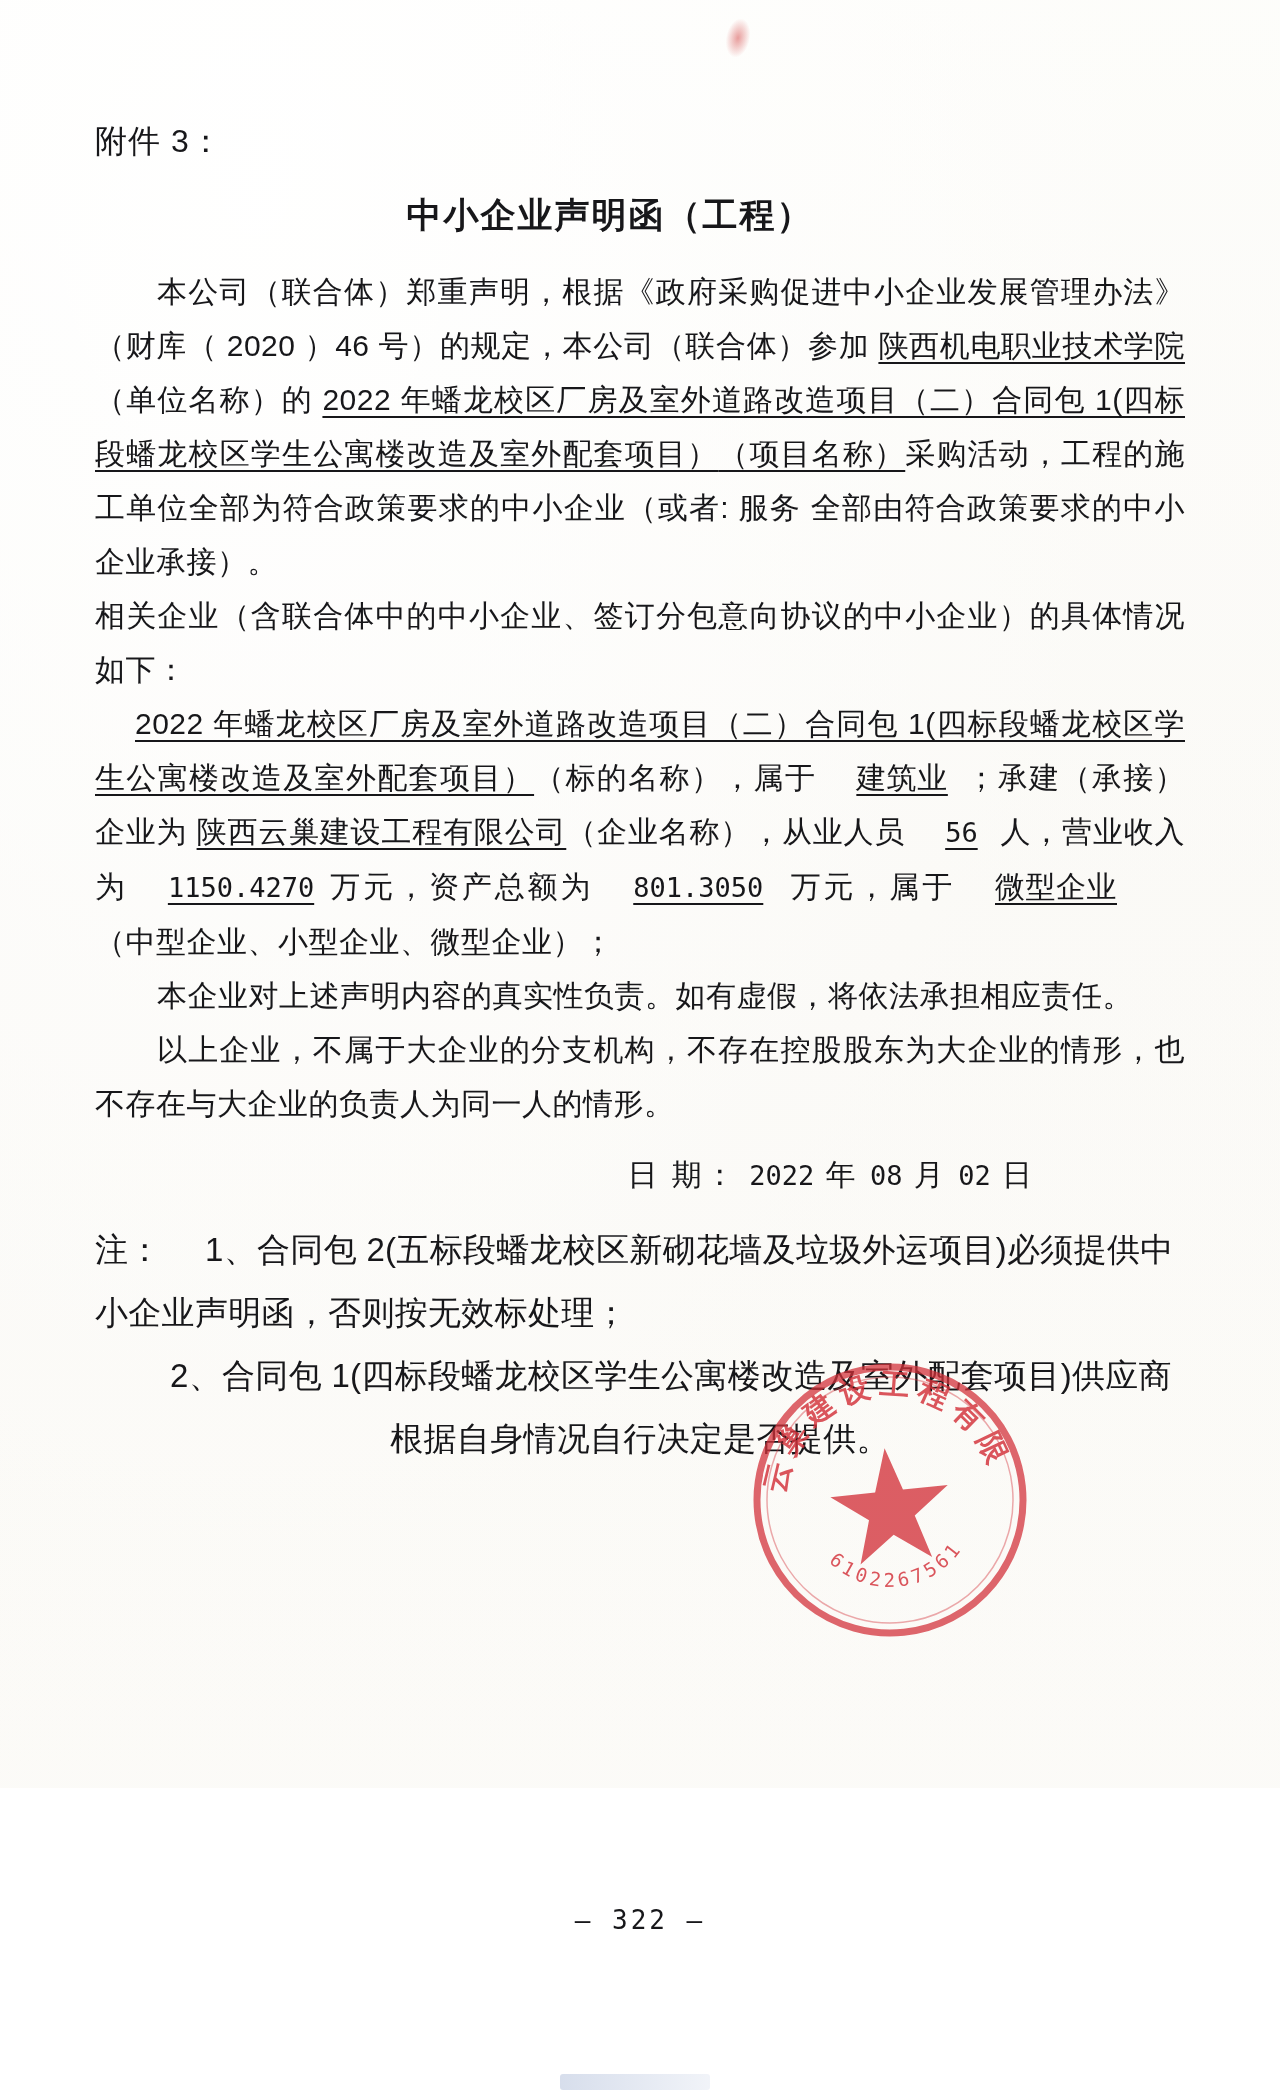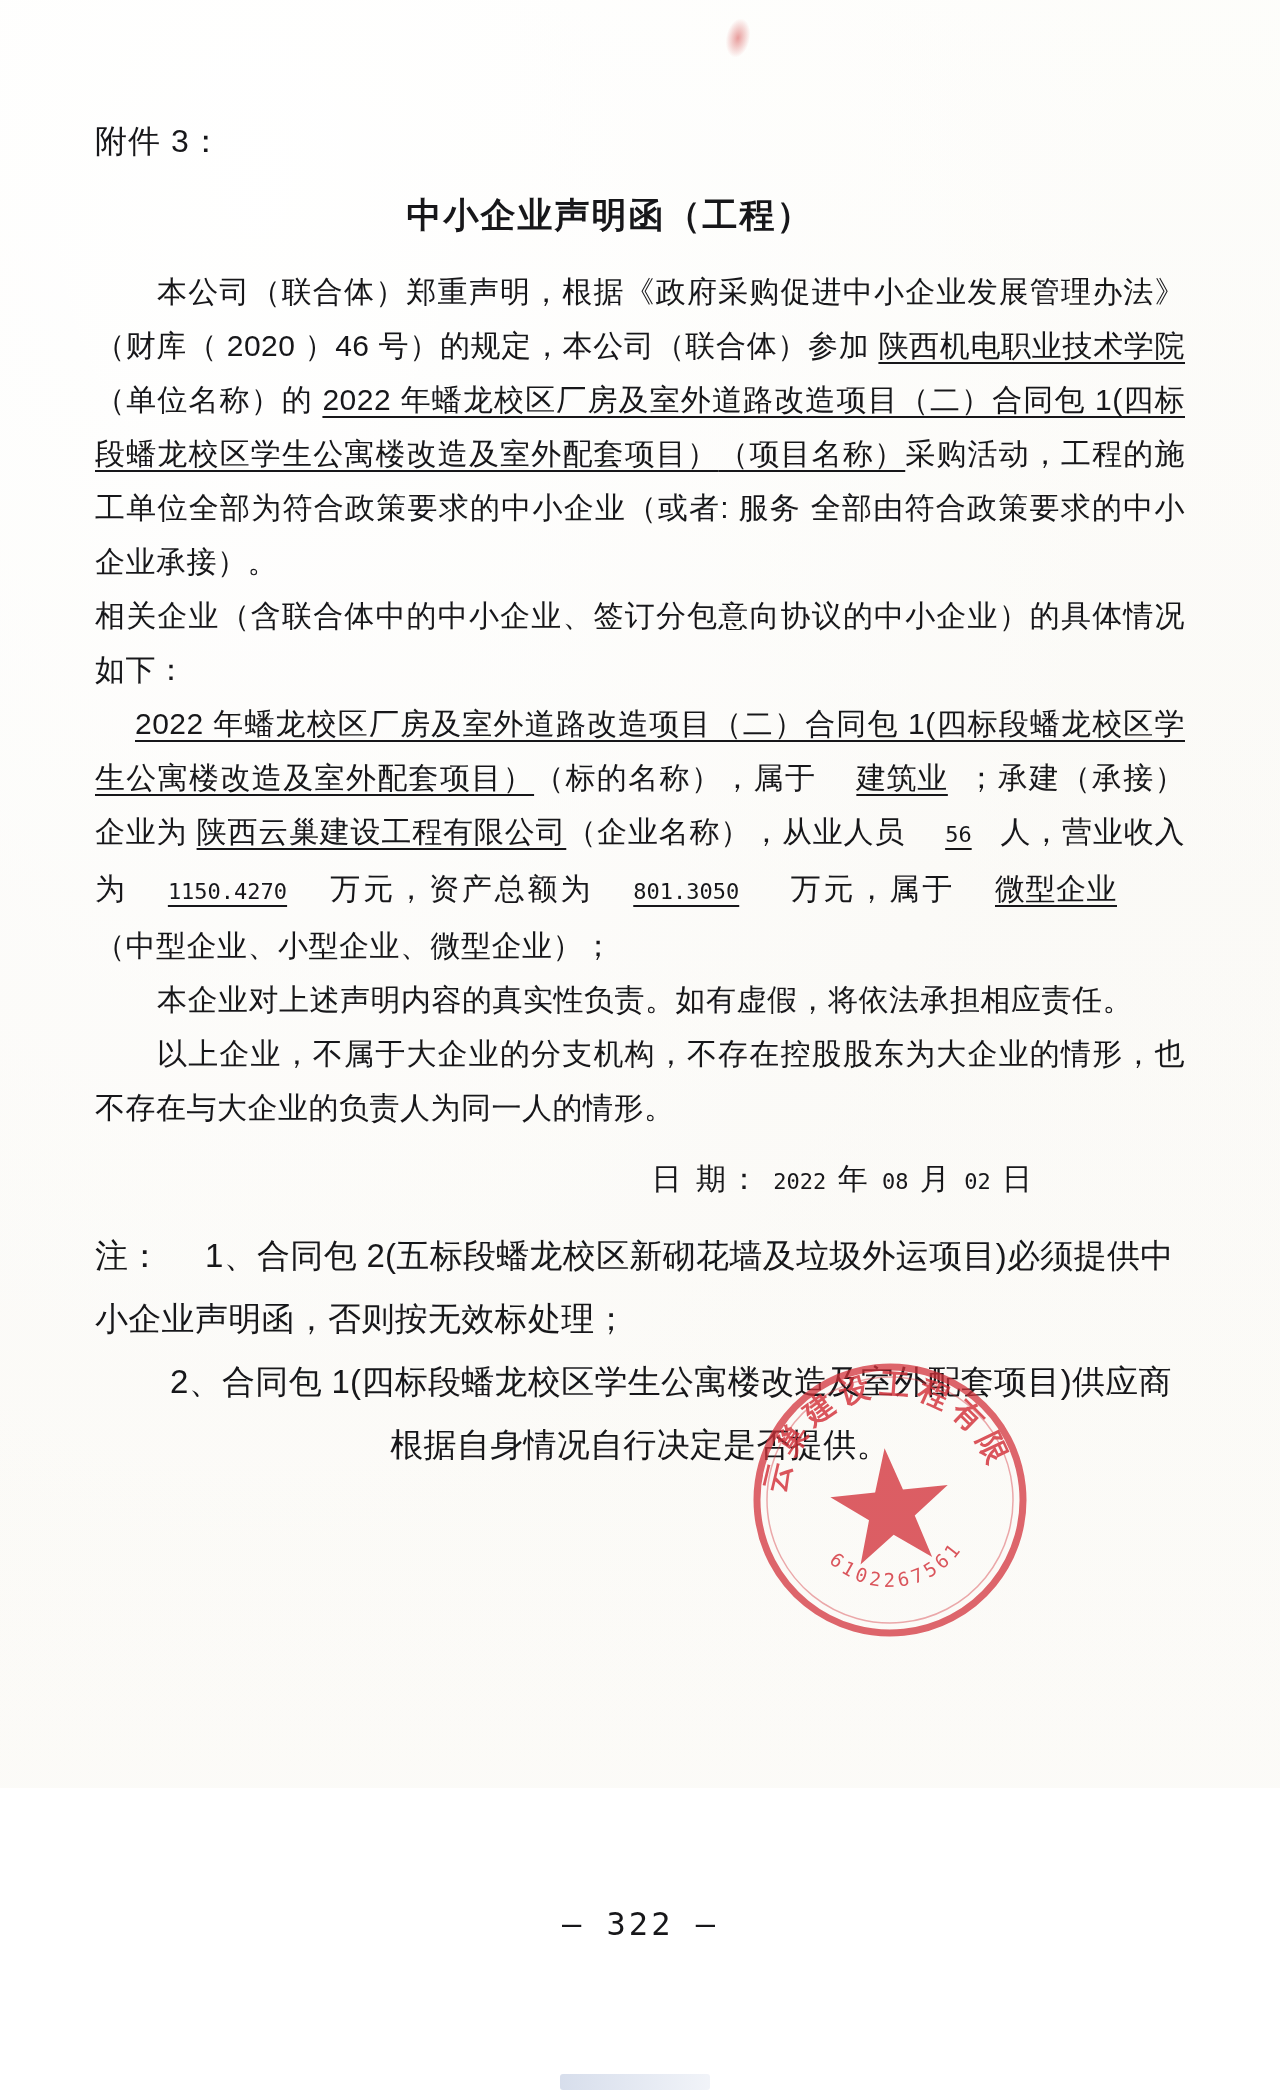--- a/index.html
+++ b/index.html
@@ -71,21 +71,21 @@
   .blank {
     display: inline-block;
     min-width: 40px;
     text-align: left;
     text-decoration: underline;
     text-underline-offset: 6px;
     text-decoration-thickness: 1.5px;
   }
   .mono {
     font-family: "DejaVu Sans Mono", monospace;
-    font-size: 22px;
+    font-size: 27px;
     letter-spacing: 0px;
   }
   .sig-block {
     margin-top: 16px;
     font-size: 30px;
     line-height: 56px;
     font-family: "Liberation Sans", "DejaVu Sans", sans-serif;
   }
   .sig-line {
     text-align: right;
@@ -107,21 +107,21 @@
   .note-item {
     text-indent: 62px;
     text-align: center;
   }
   .page-number {
     position: absolute;
     left: 0;
     right: 0;
     top: 1905px;
     text-align: center;
-    font-size: 32px;
+    font-size: 26px;
     letter-spacing: 3px;
     font-family: "DejaVu Sans Mono", monospace;
   }
   
   .seal {
     position: absolute;
     left: 745px;
     top: 1355px;
     width: 290px;
     height: 290px;

